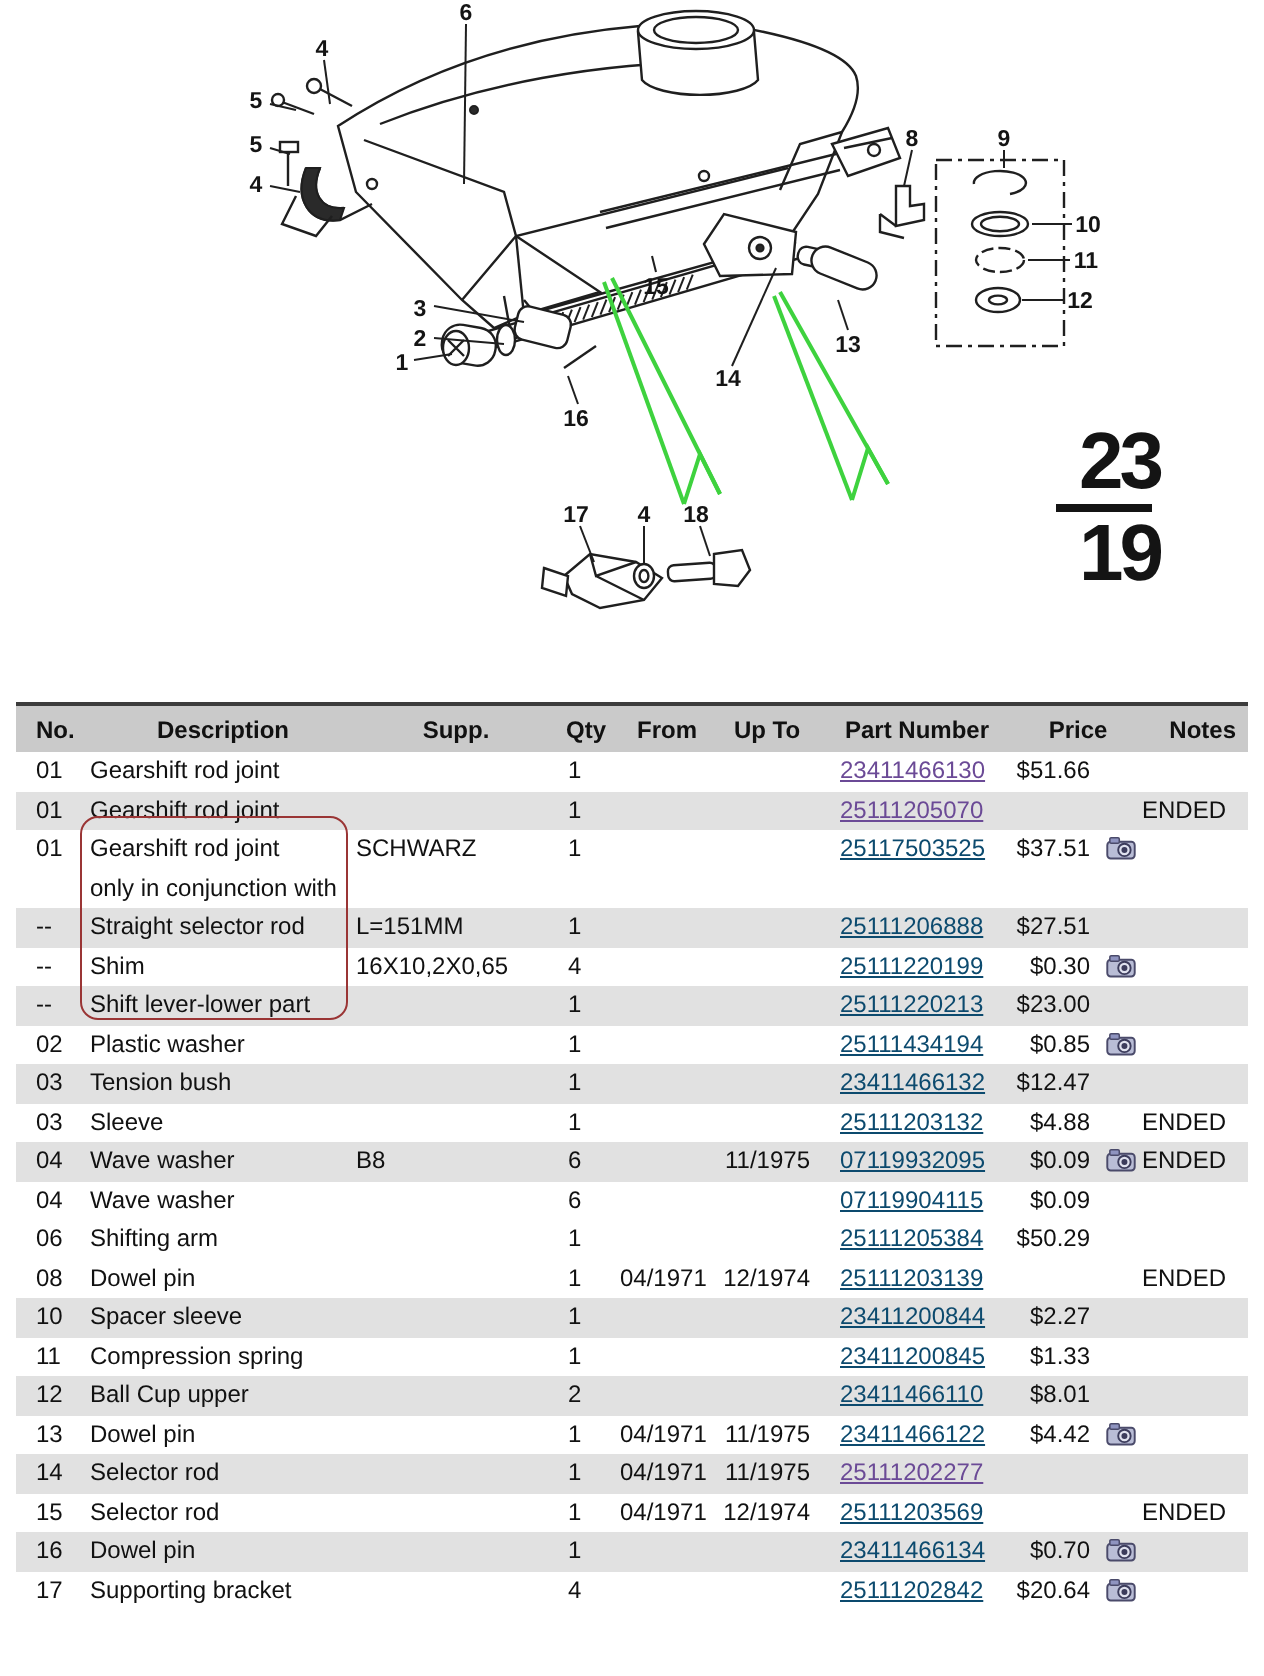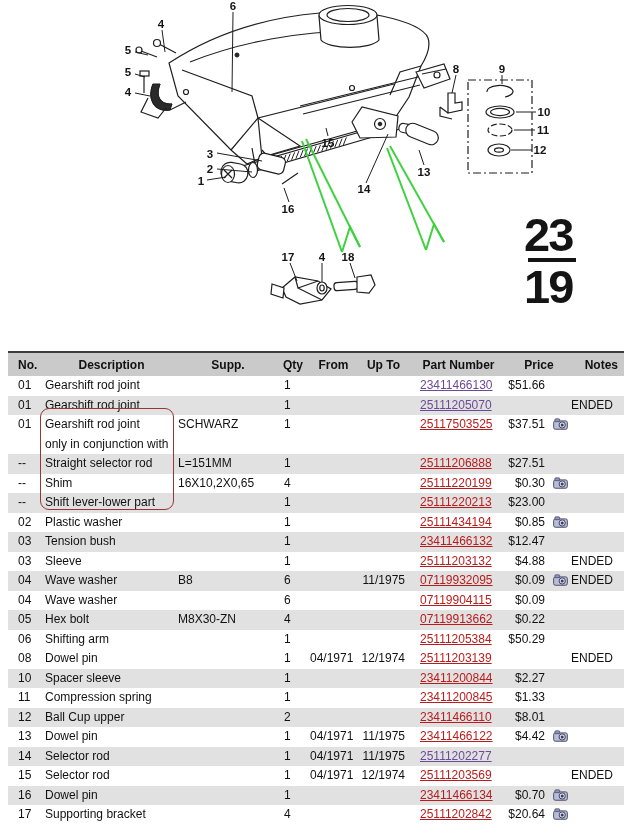--- a/index.html
+++ b/index.html
@@ -9,22 +9,22 @@
   }
   
   .diagram{position:relative;width:632px;height:351px;background:#fff;}
   .diagram svg{position:absolute;left:0;top:0;}
   .diagram svg .ln{stroke:#1f1f1f;stroke-width:1.2;fill:none;}
   .diagram svg .fw{fill:#ffffff;stroke:#1f1f1f;stroke-width:1.2;}
   .diagram svg .fd{fill:#2a2a2a;stroke:#1f1f1f;}
   .diagram svg .green{stroke:#3ed23e;stroke-width:2;fill:none;stroke-linejoin:miter;}
   .diagram svg text{font:bold 11.5px "Liberation Sans",sans-serif;fill:#141414;}
   .pageref{
-    position:absolute;left:524px;top:213px;width:56px;text-align:left;
-    font-weight:bold;font-size:47px;line-height:.92;letter-spacing:-2px;color:#141414;
+    position:absolute;left:524px;top:213px;width:56px;text-align:right;
+    font-weight:bold;font-size:40px;line-height:.92;letter-spacing:-2px;color:#141414;
   }
   .pageref .bar{display:block;height:0;border-top:4px solid #141414;margin:2px 4px 3px 4px;}
   
   .tablewrap{position:relative;width:632px;}
   table{
     border-collapse:collapse;table-layout:fixed;width:616px;margin:0 8px;
     font-size:12px;color:#111;
   }
   col.w-no{width:37px}col.w-desc{width:133px}col.w-supp{width:100px}
   col.w-qty{width:32px}col.w-from{width:47px}col.w-upto{width:53px}
@@ -40,21 +40,21 @@
   tbody td{height:19.5px;line-height:19.5px;padding:0;vertical-align:middle;white-space:nowrap;overflow:hidden;}
   tr.shaded td{background:#e1e1e1;}
   tr.tall td{height:39px;vertical-align:top;}
   td.c-no{padding-left:10px;}
   td.c-qty{padding-left:6px;}
   td.c-from,td.c-upto{text-align:right;padding-right:5px;}
   td.c-part{padding-left:10px;}
   td.c-price{text-align:right;padding-right:4px;}
   td.c-cam{text-align:left;padding-left:4px;}
   td.c-notes{text-align:left;padding-right:6px;}
-  a.part{color:#b91c1c;text-decoration:underline;}
+  a.part{color:#0c4a6e;text-decoration:underline;}
   a.part.visited{color:#6b4a96;text-decoration:underline;}
   svg.cam{width:15px;height:12px;vertical-align:-2px;}
   .bracket{
     position:absolute;left:40px;top:57px;width:132px;height:100px;
     border:1.6px solid #9a3535;border-radius:9px;pointer-events:none;
   }
 </style>
 </head>
 <body>
 
@@ -397,32 +397,20 @@
           <td class="c-desc"><span>Wave washer</span></td>
           <td class="c-supp"></td>
           <td class="c-qty">6</td>
           <td class="c-from"></td>
           <td class="c-upto"></td>
           <td class="c-part"><a href="#" class="part">07119904115</a></td>
           <td class="c-price">$0.09</td>
           <td class="c-cam"></td>
           <td class="c-notes"></td>
         </tr>
-        <tr class="shaded">
-          <td class="c-no">05</td>
-          <td class="c-desc"><span>Hex bolt</span></td>
-          <td class="c-supp">M8X30-ZN</td>
-          <td class="c-qty">4</td>
-          <td class="c-from"></td>
-          <td class="c-upto"></td>
-          <td class="c-part"><a href="#" class="part">07119913662</a></td>
-          <td class="c-price">$0.22</td>
-          <td class="c-cam"></td>
-          <td class="c-notes"></td>
-        </tr>
         <tr>
           <td class="c-no">06</td>
           <td class="c-desc"><span>Shifting arm</span></td>
           <td class="c-supp"></td>
           <td class="c-qty">1</td>
           <td class="c-from"></td>
           <td class="c-upto"></td>
           <td class="c-part"><a href="#" class="part">25111205384</a></td>
           <td class="c-price">$50.29</td>
           <td class="c-cam"></td>

